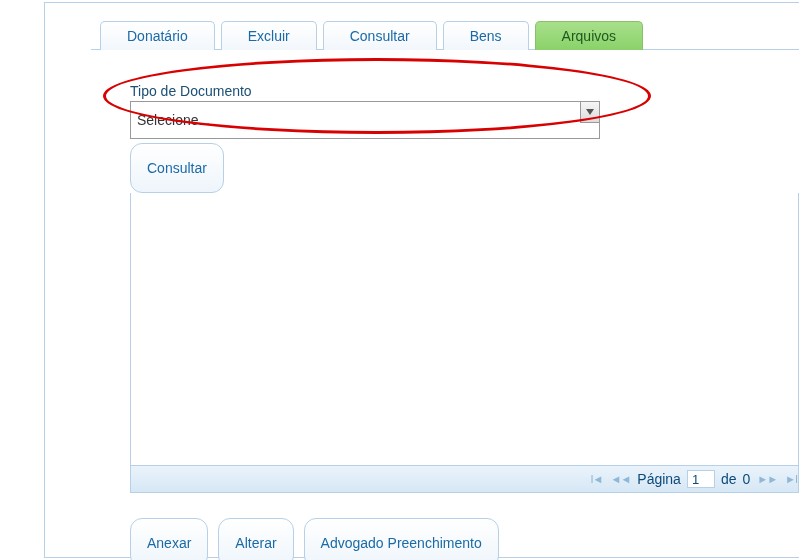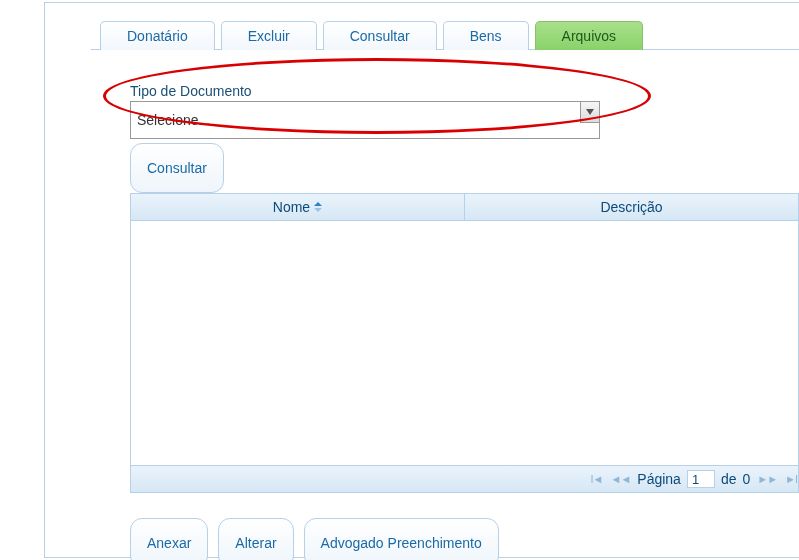--- a/index.html
+++ b/index.html
@@ -215,34 +215,20 @@
       </div>
     </div>
 
     <div class="red-ellipse"></div>
 
     <div class="btn btn-consultar">
       <span>Consultar</span>
     </div>
 
     <div class="table-wrap">
-      <div class="thead">
-        <div class="th">
-          <span>Nome</span>
-          <span class="sort-icon">
-            <svg width="8" height="10">
-              <polygon points="4,0 8,4 0,4" fill="#2a82c9"></polygon>
-              <polygon points="0,6 8,6 4,10" fill="#9dc3e4"></polygon>
-            </svg>
-          </span>
-        </div>
-        <div class="th">
-          <span>Descrição</span>
-        </div>
-      </div>
       <div class="tbody"></div>
       <div class="pager">
         <span class="nav">I◄</span>
         <span class="nav">◄◄</span>
         <span>Página</span>
         <input class="page-num" value="1" style="">
         <span>de</span>
         <span>0</span>
         <span class="nav">►►</span>
         <span class="nav">►I</span>

